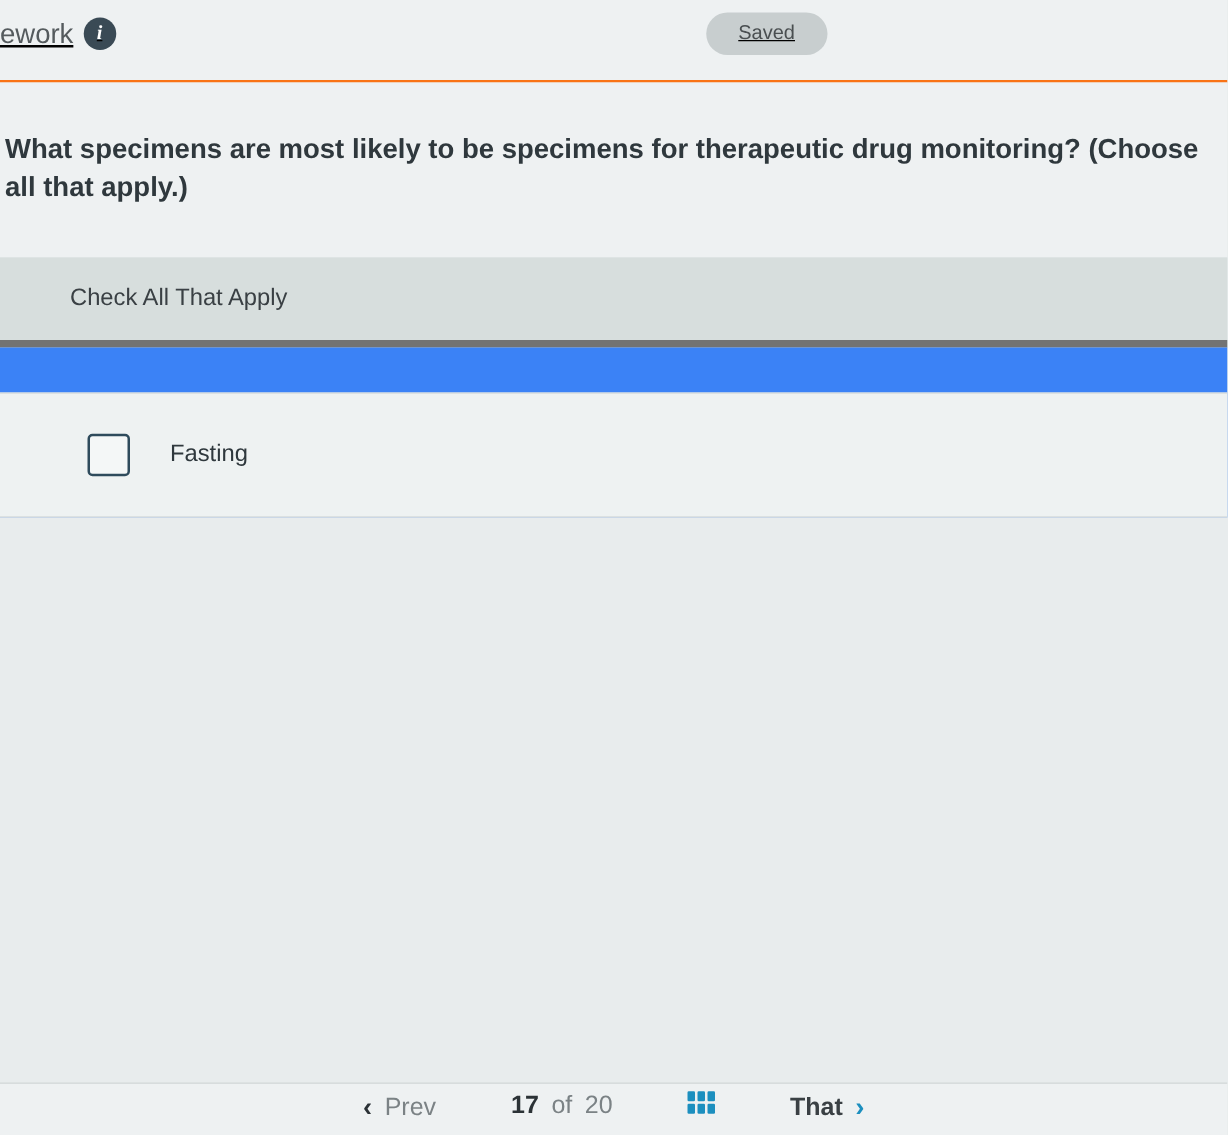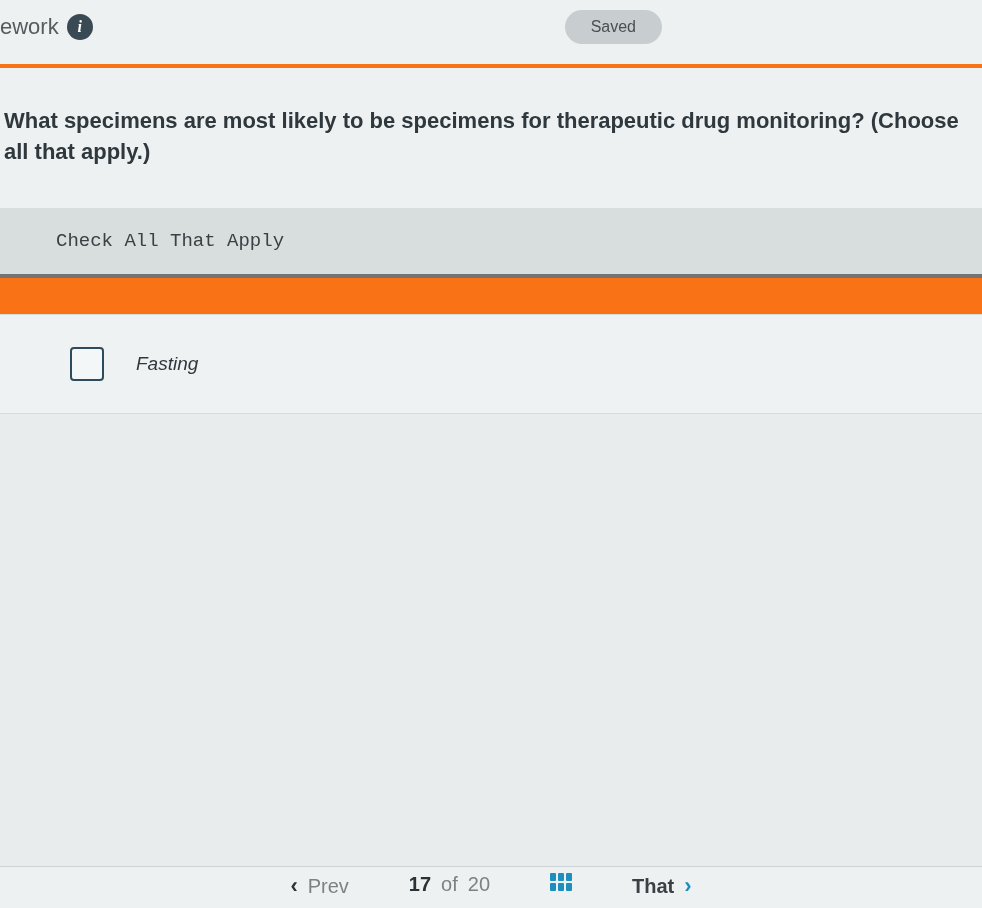--- a/index.html
+++ b/index.html
@@ -13,22 +13,23 @@
     width: 982px;
     height: 908px;
     overflow: hidden;
     position: relative;
   }
   .top-bar {
     display: flex;
     align-items: center;
     justify-content: space-between;
     padding: 10px 0 20px 0;
-    border-bottom: 4px solid #f97316;
+    border-bottom: 2px solid #f97316;
     background: #eef1f2;
+    text-decoration: underline;
   }
   .top-left {
     display: flex;
     align-items: center;
     gap: 8px;
     padding-left: 0;
   }
   .breadcrumb-text {
     font-size: 22px;
     color: #555b5e;
@@ -65,33 +66,31 @@
     color: #2f383d;
     font-weight: 600;
     line-height: 1.4;
   }
   .answer-section {
     background: #dfe5e5;
     padding: 0;
   }
   .instructions-row {
     padding: 22px 16px 22px 56px;
-    border-bottom: 4px solid #737373;
+    border-bottom: 6px solid #737373;
     background: #d7dedd;
-    font-family: Liberation Mono, monospace;
   }
   .instructions-text {
     font-size: 19px;
     color: #3a4044;
     font-weight: 400;
   }
   .options-wrap {
     padding-top: 36px;
-    background: #f97316;
-    font-style: italic;
+    background: #3b82f6;
   }
   .option-row {
     display: flex;
     align-items: center;
     gap: 32px;
     background: #eef2f2;
     padding: 32px 0 32px 70px;
     margin-bottom: 40px;
     border-top: 1px solid #d6dcdc;
     border-bottom: 1px solid #d6dcdc;

